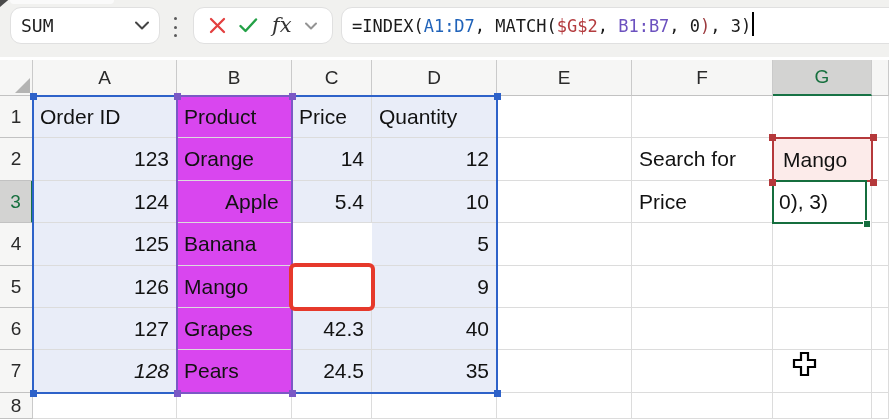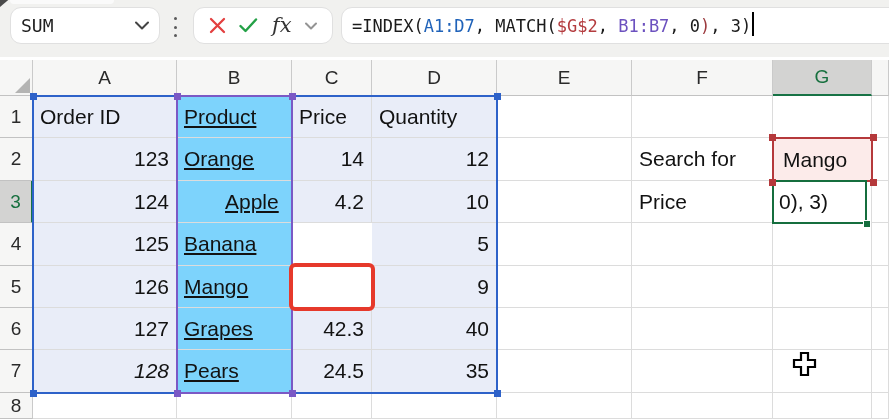--- a/index.html
+++ b/index.html
@@ -38,21 +38,21 @@
   #select-all{position:absolute;background:#f6f6f5;box-sizing:border-box;
     border-right:1px solid #cacaca;border-bottom:1px solid #c2c2c2;cursor:pointer;}
   #select-all .tri{position:absolute;right:2px;bottom:2px;width:0;height:0;
     border-left:15px solid transparent;border-bottom:15px solid #b4b4b3;}
   .cell{position:absolute;background:#fff;box-sizing:border-box;border-right:1px solid #dcdcdc;
     border-bottom:1px solid #dcdcdc;font-size:21px;color:#121212;display:flex;
     align-items:center;overflow:hidden;cursor:cell;}
   .cell.num{justify-content:flex-end;padding-right:7px;}
   .cell.txt{justify-content:flex-start;padding-left:7px;}
   .tint-blue{background:#e9edf8;}
-  .tint-purple{background:#7dd3fc;text-decoration:underline;}
+  .tint-purple{background:#d946ef;}
   
   .range-border{position:absolute;box-sizing:border-box;pointer-events:none;}
   .handle{position:absolute;width:7px;height:7px;box-sizing:border-box;pointer-events:none;}
   #c5-box{position:absolute;box-sizing:border-box;border:4px solid #e6392b;border-radius:6px;
     pointer-events:none;}
   #g2-cell{position:absolute;box-sizing:border-box;border:2px solid #b5393b;background:#fcebea;
     display:flex;align-items:center;padding-left:9px;font-size:21px;color:#121212;}
   #g3-cell{position:absolute;box-sizing:border-box;border:2px solid #156e3e;background:#ffffff;
     display:flex;align-items:center;padding-left:5px;font-size:21px;color:#121212;}
   #g3-fill-handle{position:absolute;width:8px;height:8px;background:#156e3e;
@@ -128,21 +128,21 @@
       <div class="cell txt tint-purple" style="left: 177px; top: 138px; width: 115px; height: 43px;">Orange</div>
       <div class="cell num tint-blue" style="left: 292px; top: 138px; width: 80px; height: 43px;">14</div>
       <div class="cell num tint-blue" style="left: 372px; top: 138px; width: 125px; height: 43px;">12</div>
       <div class="cell txt" style="left: 497px; top: 138px; width: 135px; height: 43px;"></div>
       <div class="cell txt" style="left: 632px; top: 138px; width: 141px; height: 43px;">Search for</div>
       <div class="cell txt" style="left: 773px; top: 138px; width: 99px; height: 43px;"></div>
       <div class="cell txt" style="left: 872px; top: 138px; width: 17px; height: 43px;"></div>
       <div class="hdr active-row" style="left: 0px; top: 181px; width: 33px; height: 42px;">3</div>
       <div class="cell num tint-blue" style="left: 33px; top: 181px; width: 144px; height: 42px;">124</div>
       <div class="cell txt tint-purple" style="left: 177px; top: 181px; width: 115px; height: 42px; padding-left: 48px;">Apple</div>
-      <div class="cell num tint-blue" style="left: 292px; top: 181px; width: 80px; height: 42px;">4.2</div>
+      <div class="cell num tint-blue" style="left: 292px; top: 181px; width: 80px; height: 42px;">5.4</div>
       <div class="cell num tint-blue" style="left: 372px; top: 181px; width: 125px; height: 42px;">10</div>
       <div class="cell txt" style="left: 497px; top: 181px; width: 135px; height: 42px;"></div>
       <div class="cell txt" style="left: 632px; top: 181px; width: 141px; height: 42px;">Price</div>
       <div class="cell txt" style="left: 773px; top: 181px; width: 99px; height: 42px;"></div>
       <div class="cell txt" style="left: 872px; top: 181px; width: 17px; height: 42px;"></div>
       <div class="hdr" style="left: 0px; top: 223px; width: 33px; height: 43px;">4</div>
       <div class="cell num tint-blue" style="left: 33px; top: 223px; width: 144px; height: 43px;">125</div>
       <div class="cell txt tint-purple" style="left: 177px; top: 223px; width: 115px; height: 43px;">Banana</div>
       <div class="cell num tint-blue" style="left: 372px; top: 223px; width: 125px; height: 43px;">5</div>
       <div class="cell txt" style="left: 497px; top: 223px; width: 135px; height: 43px;"></div>

